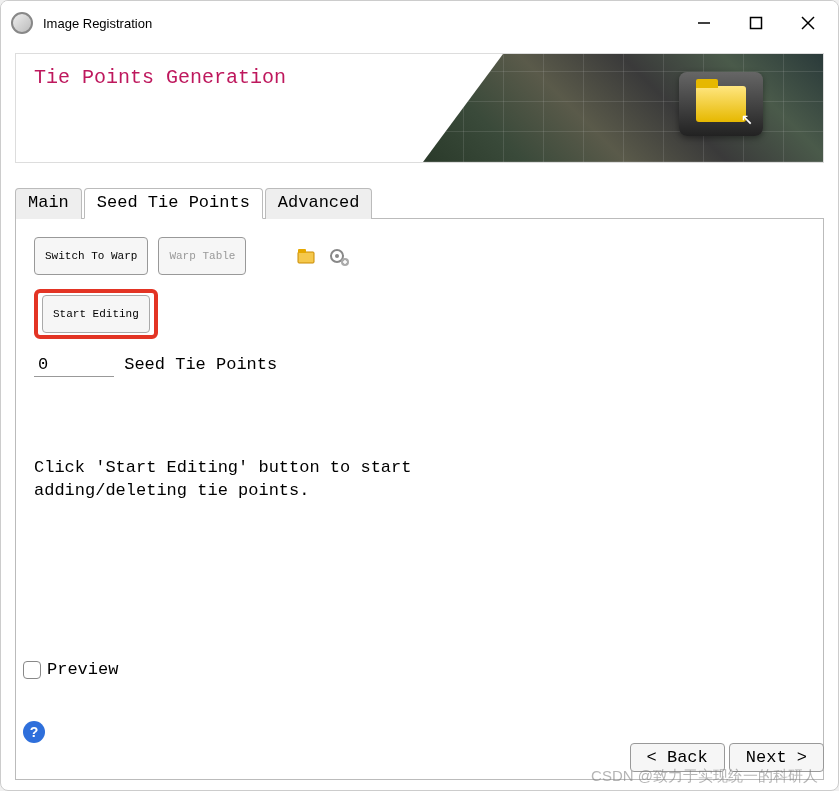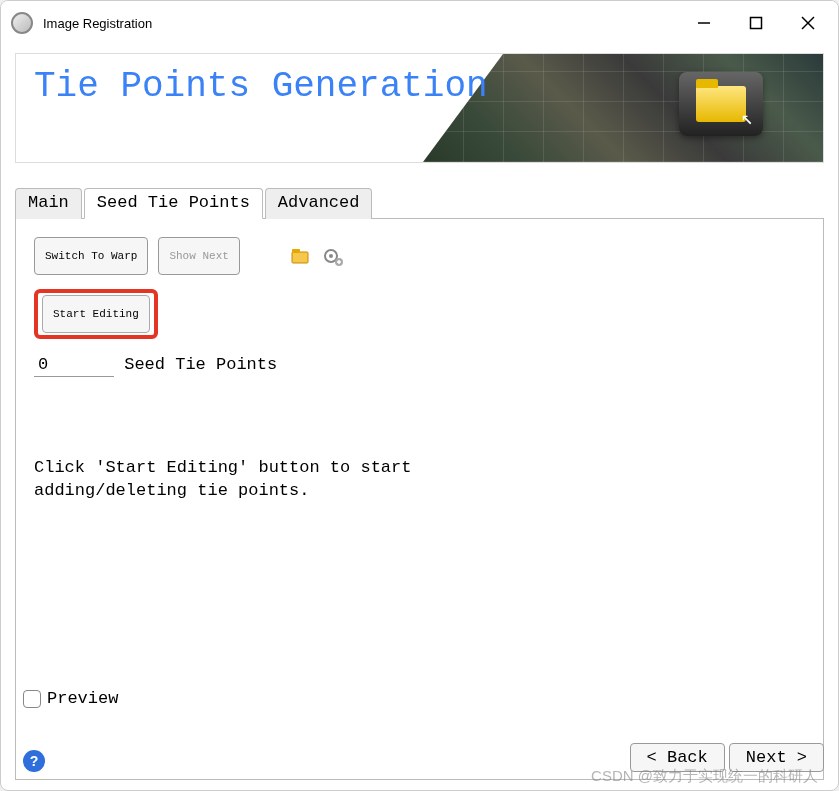--- a/index.html
+++ b/index.html
@@ -38,22 +38,22 @@
     linear-gradient(45deg, #2a3a2a 0%, #3a4a3a 20%, #5a5a4a 40%, #3a3a3a 60%, #4a5a4a 80%, #2a3a3a 100%);
   clip-path: polygon(20% 0, 100% 0, 100% 100%, 0 100%);
 }
 .banner .satimg::before {
   content:""; position:absolute; inset:0;
   background:
     repeating-linear-gradient(90deg, rgba(200,200,200,0.15) 0 1px, transparent 1px 40px),
     repeating-linear-gradient(0deg, rgba(200,200,200,0.15) 0 1px, transparent 1px 30px);
 }
 .banner h1 {
-  font-family: "Courier New", monospace; font-size: 36px; font-weight: normal;
-  color: #3b82f6; padding: 12px 4px 4px 18px; position: relative; z-index: 2;
+  font-family: "Courier New", monospace; font-size: 20px; font-weight: normal;
+  color: #be185d; padding: 12px 4px 4px 18px; position: relative; z-index: 2;
 }
 .banner .subtitle {
   font-family: "Courier New", monospace; font-size: 20px; color: #555;
   padding-left: 18px; position: relative; z-index: 2;
 }
 .banner .folder-badge {
   position: absolute; right: 60px; top: 18px; width: 84px; height: 64px;
   background: linear-gradient(#666,#222); border-radius: 8px; z-index: 3;
   display:flex; align-items:center; justify-content:center;
   box-shadow: 0 2px 6px rgba(0,0,0,0.4);
@@ -103,21 +103,21 @@
 
 .count-input {
   width: 80px; border: none; border-bottom: 1px solid #999;
   font-family: "Courier New", monospace; font-size: 17px; padding: 2px 4px;
 }
 .count-row { margin-top: 14px; }
 .hint { margin-top: 80px; line-height: 1.35; }
 
 .footer {
   position: absolute; left: 8px; right: 0; bottom: 0;
-  padding: 10px 14px 18px 14px; display: flex; align-items: flex-end;
+  padding: 10px 14px 18px 14px; display: flex; align-items: flex-start; flex-direction: column;
 }
 .preview-row { display:flex; align-items:center; gap:6px; font-size:17px; }
 .preview-row input[type=checkbox] {
   appearance:none; width:18px; height:18px; border:1px solid #888; border-radius:4px;
 }
 .help-icon {
   width:22px; height:22px; border-radius:50%; background:#2e6fdb; color:#fff;
   font-family: Arial,sans-serif; font-weight:bold; font-size:14px;
   display:flex; align-items:center; justify-content:center; margin-top: 24px;
 }
@@ -170,21 +170,21 @@
   <div class="tabs">
     <div class="tab">Main</div>
     <div class="tab active">Seed Tie Points</div>
     <div class="tab">Advanced</div>
   </div>
 
   <div class="panel">
 
     <div class="toolbar-row">
       <span class="btn">Switch To Warp</span>
-      <span class="btn disabled">Show Next</span>
+      <span class="btn disabled">Warp Table</span>
       <span style="width:30px"></span>
       <span class="icon-btn">
         <svg width="22" height="22">
             <rect x="2" y="7" width="16" height="11" rx="1" fill="#f5c84c" stroke="#c98a00"></rect>
             <rect x="2" y="4" width="8" height="4" rx="1" fill="#e6a800"></rect>
           </svg>
       </span>
       <span class="icon-btn">
         <svg width="22" height="22">
             <circle cx="9" cy="11" r="6" fill="none" stroke="#888" stroke-width="2"></circle>

